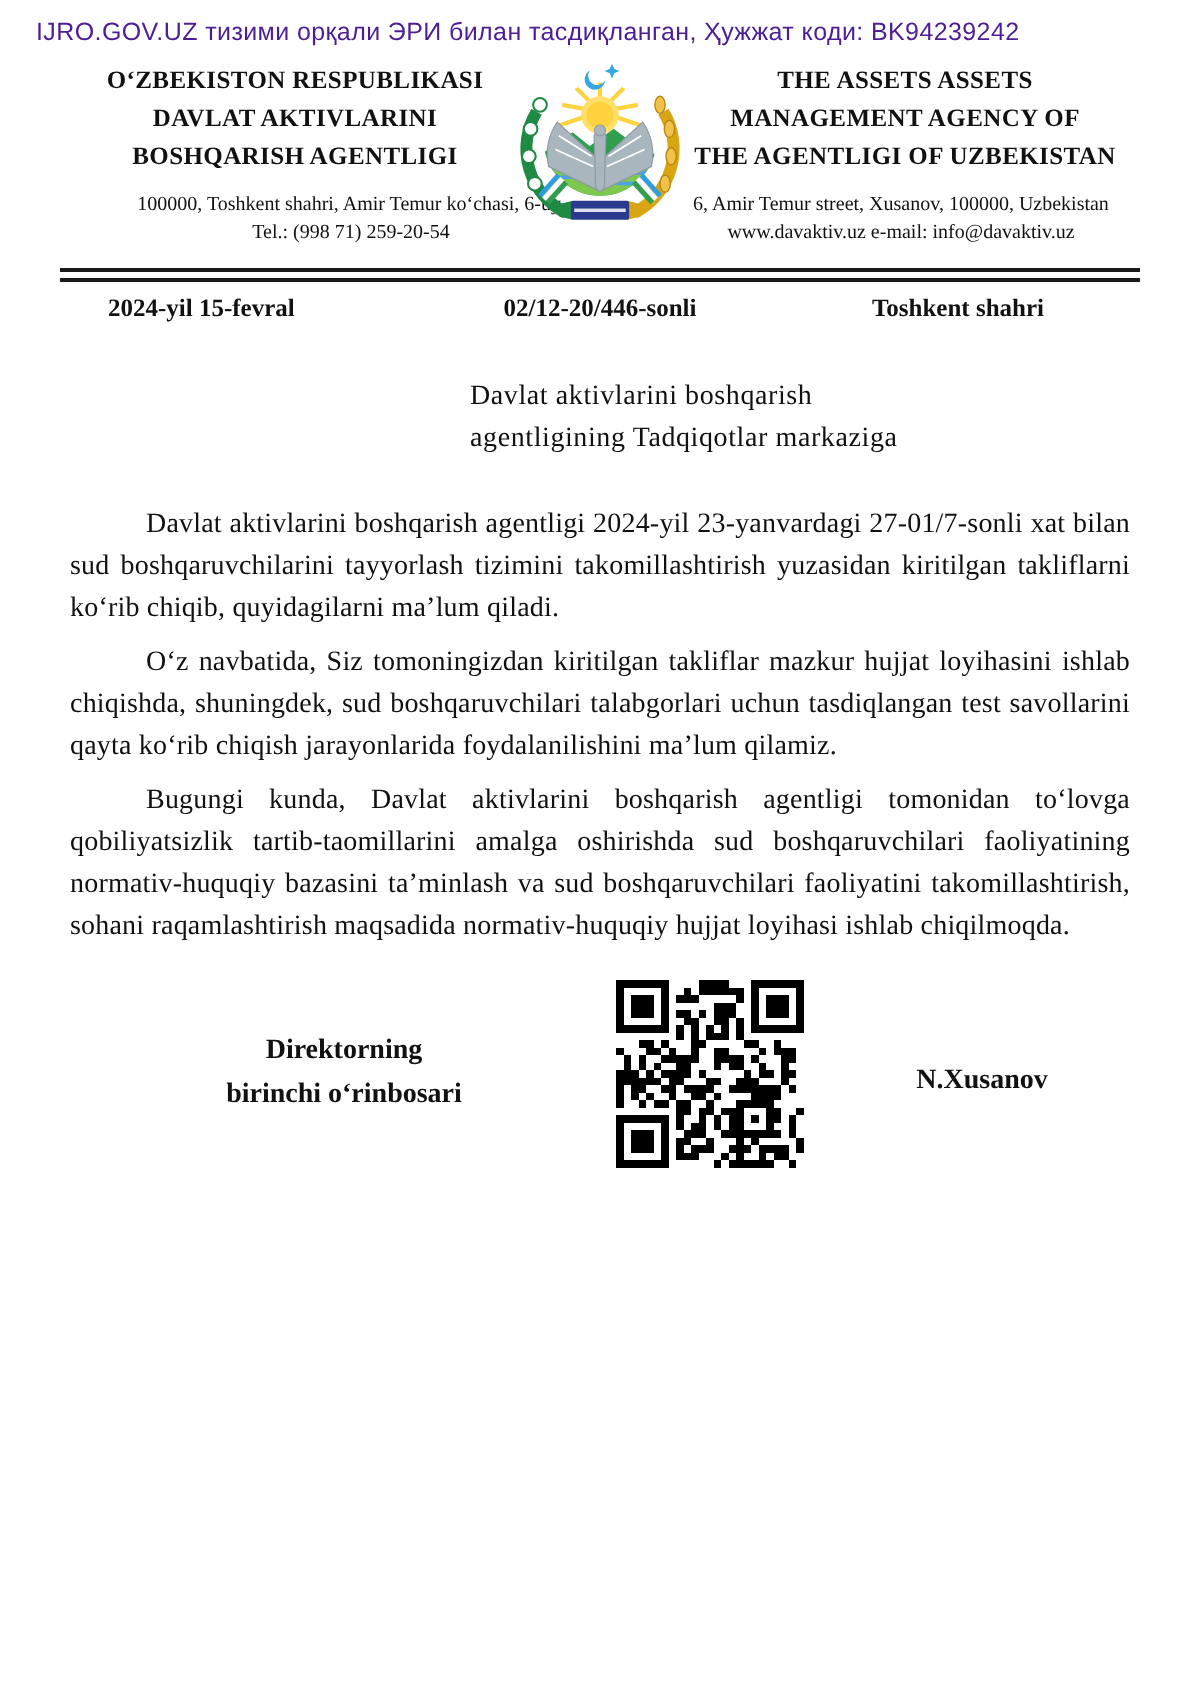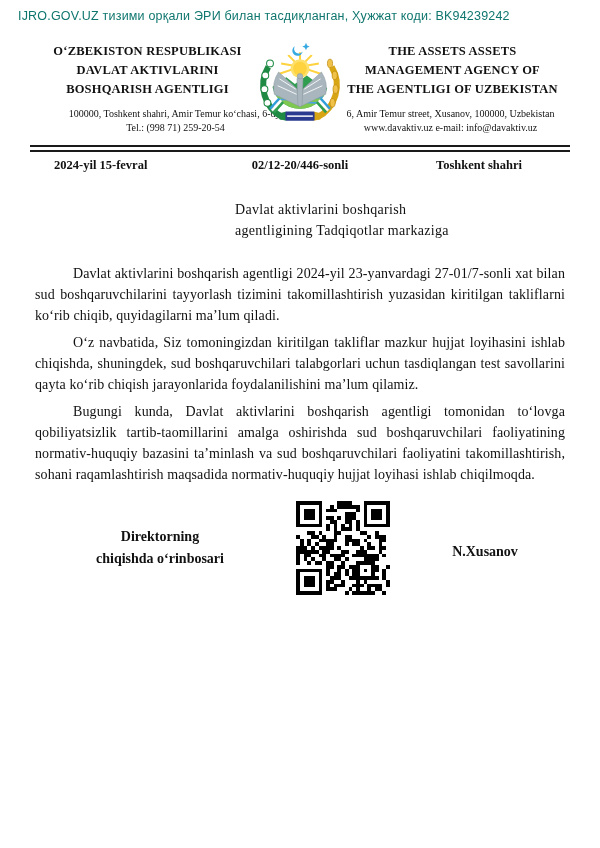--- a/index.html
+++ b/index.html
@@ -13,21 +13,21 @@
   }
   
   .verify-banner{
     padding:9px 0 0 18px;
     font-family:"Liberation Sans","DejaVu Sans",sans-serif;
     font-size:12.5px;
     color:#ed1c1c;
     letter-spacing:.2px;
   }
   
-  .letterhead{position:relative;margin-top:19px;}
+  .letterhead{position:relative;margin-top:8px;}
   .lh-names{display:flex;justify-content:space-between;padding:0 30px;}
   .lh-name{
     width:235px;text-align:center;font-weight:bold;
     font-size:12.5px;line-height:19px;letter-spacing:.2px;
   }
   .emblem-wrap{
     position:absolute;left:50%;top:-6px;transform:translateX(-50%);
     width:96px;height:90px;
   }
   .lh-addresses{display:flex;justify-content:flex-end;padding:0 12px;margin-top:8px;}
@@ -57,38 +57,39 @@
     margin:0 0 6px 0;
     font-size:14px;line-height:21px;
     text-align:justify;text-indent:38px;
     letter-spacing:.1px;
   }
   
   .signature-row{
     margin-top:16px;
     display:flex;align-items:center;
     padding:0 20px 0 40px;
+    margin-left:12px;
   }
   .sig-title{
     width:240px;text-align:center;
     font-weight:bold;font-size:14px;line-height:22px;
   }
   .qr{width:94px;height:94px;margin-left:16px;flex:0 0 auto;}
   .sig-name{
     flex:1;text-align:center;
     font-weight:bold;font-size:14px;
     padding-top:8px;
   }
 </style>
 </head>
 <body>
 
 <div class="page">
 
-  <div class="verify-banner" style="color: #0f766e;">IJRO.GOV.UZ тизими орқали ЭРИ билан тасдиқланган, Ҳужжат коди: BK94239242</div>
+  <div class="verify-banner" style="color: #4c1d95;">IJRO.GOV.UZ тизими орқали ЭРИ билан тасдиқланган, Ҳужжат коди: BK94239242</div>
 
   <header class="letterhead">
     <div class="lh-names">
       <div class="lh-name">
         <div>OʻZBEKISTON RESPUBLIKASI</div>
         <div>DAVLAT AKTIVLARINI</div>
         <div>BOSHQARISH AGENTLIGI</div>
       </div>
       <div class="lh-name">
         <div>THE ASSETS ASSETS</div>
@@ -203,21 +204,21 @@
 
   <div class="body-text">
     <p>Davlat aktivlarini boshqarish agentligi 2024-yil 23-yanvardagi 27-01/7-sonli xat bilan sud boshqaruvchilarini tayyorlash tizimini takomillashtirish yuzasidan kiritilgan takliflarni koʻrib chiqib, quyidagilarni ma’lum qiladi.</p>
     <p>Oʻz navbatida, Siz tomoningizdan kiritilgan takliflar mazkur hujjat loyihasini ishlab chiqishda, shuningdek, sud boshqaruvchilari talabgorlari uchun tasdiqlangan test savollarini qayta koʻrib chiqish jarayonlarida foydalanilishini ma’lum qilamiz.</p>
     <p>Bugungi kunda, Davlat aktivlarini boshqarish agentligi tomonidan toʻlovga qobiliyatsizlik tartib-taomillarini amalga oshirishda sud boshqaruvchilari faoliyatining normativ-huquqiy bazasini ta’minlash va sud boshqaruvchilari faoliyatini takomillashtirish, sohani raqamlashtirish maqsadida normativ-huquqiy hujjat loyihasi ishlab chiqilmoqda.</p>
   </div>
 
   <div class="signature-row">
     <div class="sig-title">
       <div>Direktorning</div>
-      <div>chiqishda oʻrinbosari</div>
+      <div>birinchi oʻrinbosari</div>
     </div>
     <svg class="qr" viewBox="0 0 25 25" fill="#000000" shape-rendering="crispEdges" aria-hidden="true">
         <rect x="0" y="0" width="1" height="1"></rect>
         <rect x="1" y="0" width="1" height="1"></rect>
         <rect x="2" y="0" width="1" height="1"></rect>
         <rect x="3" y="0" width="1" height="1"></rect>
         <rect x="4" y="0" width="1" height="1"></rect>
         <rect x="5" y="0" width="1" height="1"></rect>
         <rect x="6" y="0" width="1" height="1"></rect>
         <rect x="11" y="0" width="1" height="1"></rect>

